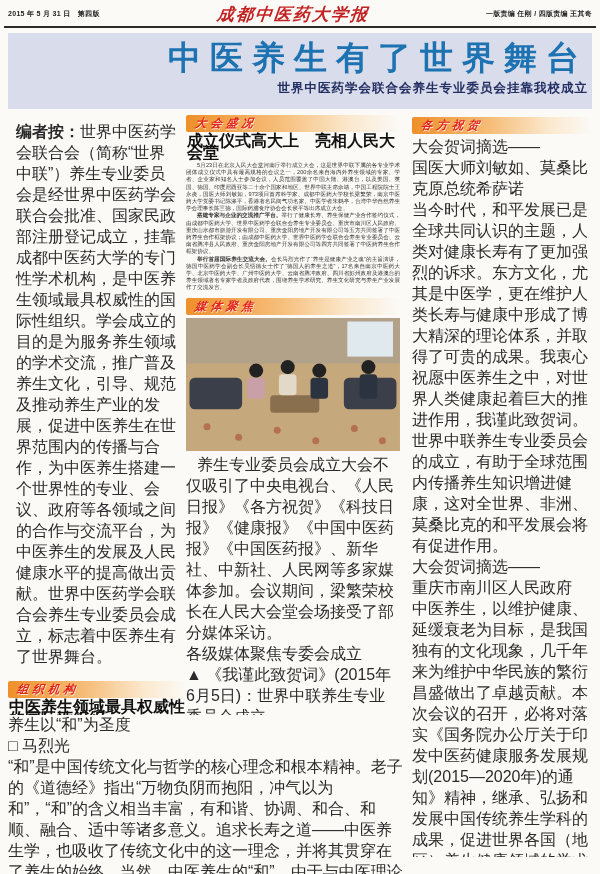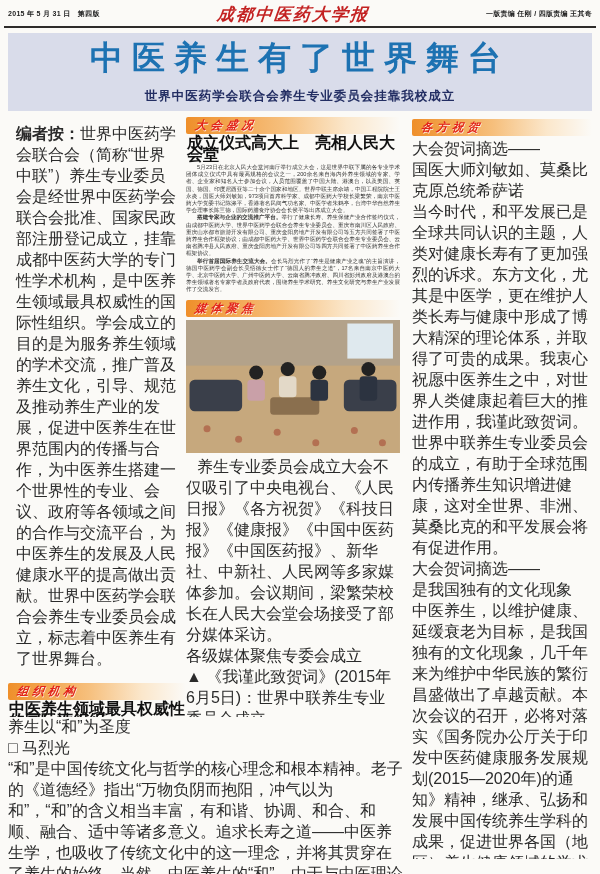--- a/index.html
+++ b/index.html
@@ -10,24 +10,24 @@
     font-family:"Liberation Sans", sans-serif;
   }
   
   .topbar { display:flex; align-items:center; justify-content:space-between;
     padding:4px 8px 2px 8px; height:26px; }
   .topbar .date, .topbar .editors { font-size:7px; color:#222; font-weight:bold; letter-spacing:.3px; }
   .masthead { color:#c32222; font-size:17px; font-weight:bold; font-style:italic;
     font-family:"Liberation Serif", serif; letter-spacing:2px; transform:skewX(-6deg); }
   .toprule { border-top:2.5px solid #2e2c2a; margin:0 4px; }
   
-  .banner { background:#d9dcea; margin:5px 8px 4px 8px; padding:7px 4px 6px 4px; text-align:center; }
+  .banner { background:#d9dcea; margin:5px 8px 4px 8px; padding:7px 4px 12px 4px; text-align:right; }
   .banner h1 { color:#1d72b2; font-size:33px; font-weight:bold; letter-spacing:9px;
     font-family:"Liberation Sans", sans-serif; line-height:36px; white-space:nowrap; }
-  .banner .sub { color:#232e63; font-weight:bold; font-size:12.5px; margin-top:12px;
+  .banner .sub { color:#232e63; font-weight:bold; font-size:12.5px; margin-top:4px;
     font-family:"Liberation Serif", serif; letter-spacing:1px; }
   
   .main { display:flex; gap:6px; padding:2px 8px 0 8px; }
   .left-mid { width:398px; }
   .cols-row { display:flex; gap:0; height:600px; overflow:hidden; }
   .col-left { width:178px; overflow:hidden; }
   .col-mid { width:214px; overflow:hidden; }
   .col-right { width:180px; height:742px; overflow:hidden; }
   
   .ribbon { height:17px; margin:6px 0 3px 0; display:flex; align-items:center;
@@ -202,21 +202,21 @@
     <div>
 
         <div class="congrats-art">
           <div class="kicker"><span>大会贺词摘选——</span><br><span>国医大师刘敏如、莫桑比克原总统希萨诺</span></div>
           <div class="cbody">
             <p>当今时代，和平发展已是全球共同认识的主题，人类对健康长寿有了更加强烈的诉求。东方文化，尤其是中医学，更在维护人类长寿与健康中形成了博大精深的理论体系，并取得了可贵的成果。我衷心祝愿中医养生之中，对世界人类健康起着巨大的推进作用，我谨此致贺词。世界中联养生专业委员会的成立，有助于全球范围内传播养生知识增进健康，这对全世界、非洲、莫桑比克的和平发展会将有促进作用。</p>
           </div>
         </div>
 
         <div class="congrats-art">
-          <div class="kicker"><span>大会贺词摘选——</span><br><span>是我国独有的文化现象</span></div>
+          <div class="kicker"><span>大会贺词摘选——</span><br><span>重庆市南川区人民政府</span></div>
           <div class="cbody">
             <p>中医养生，以维护健康、延缓衰老为目标，是我国独有的文化现象，几千年来为维护中华民族的繁衍昌盛做出了卓越贡献。本次会议的召开，必将对落实《国务院办公厅关于印发中医药健康服务发展规划(2015—2020年)的通知》精神，继承、弘扬和发展中国传统养生学科的成果，促进世界各国（地区）养生健康领域的学术交流与科技合作，加快中医养生事业的发展产生重要的推动作用。</p>
           </div>
         </div>
 
       </div>
 
   </div>
 </div>
 

